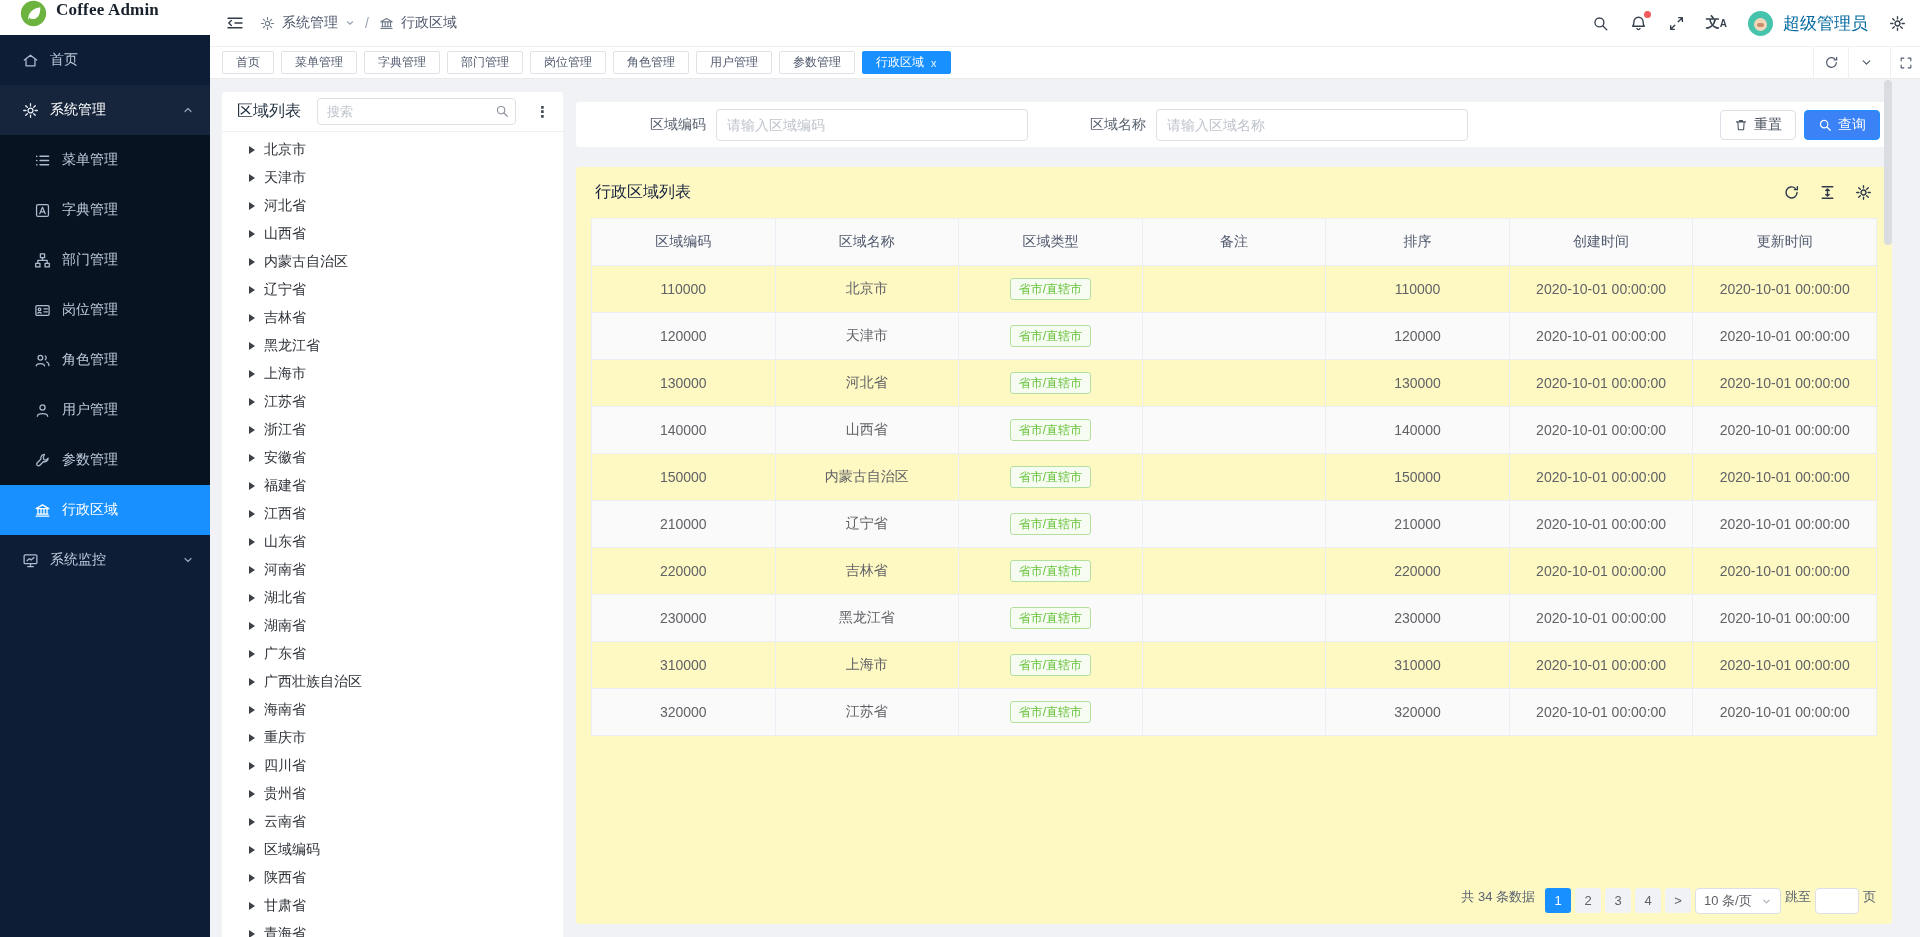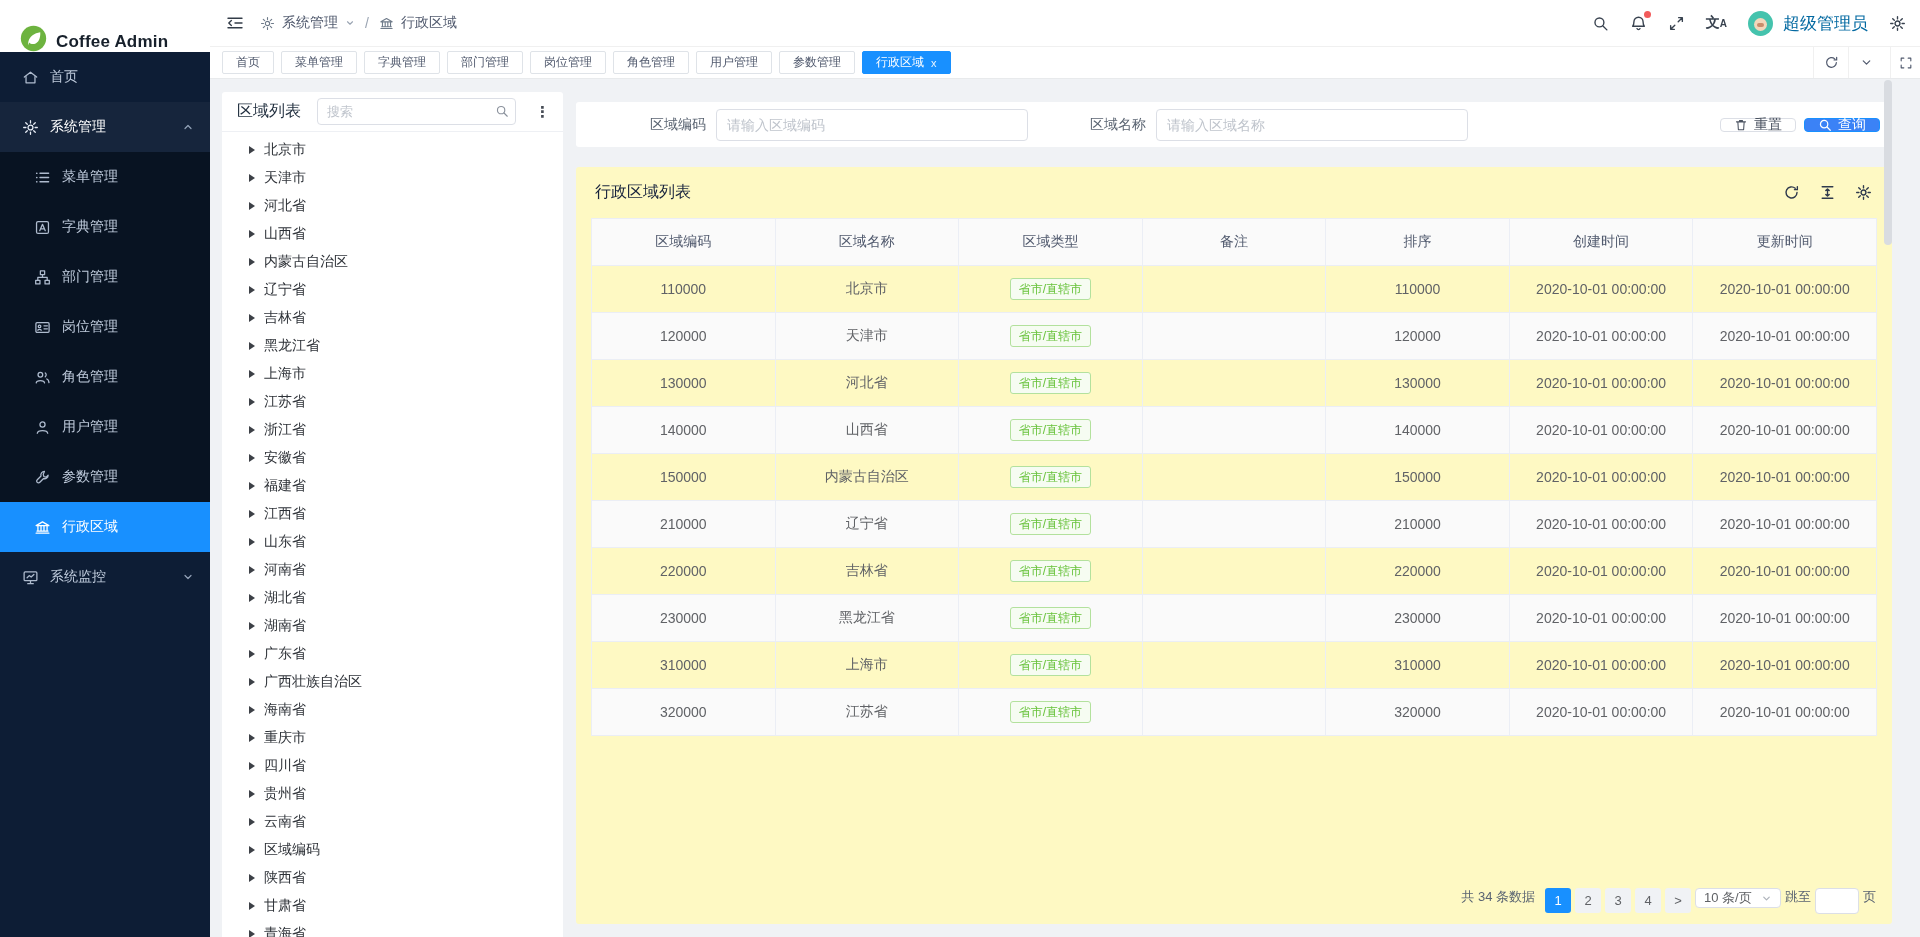--- a/index.html
+++ b/index.html
@@ -3,21 +3,21 @@
 <meta charset="utf-8">
 <style>
   * { margin:0; padding:0; box-sizing:border-box; }
   html,body { width:1920px; height:937px; overflow:hidden; }
   body { font-family:"Liberation Sans","DejaVu Sans",sans-serif; background:#f0f2f5; color:#303133; }
   .app { position:relative; width:1920px; height:937px; overflow:hidden; }
   svg { display:block; }
 
   
   .sidebar { position:absolute; left:0; top:0; bottom:0; width:210px; background:#0d1d35; z-index:5; }
-  .logo { height:52px; background:#fff; display:flex; align-items:flex-end; gap:9px; padding-left:20px; }
+  .logo { height:35px; background:#fff; display:flex; align-items:flex-start; gap:9px; padding-left:20px;font-family:Liberation Serif, serif; }
   .logo-text { font-size:17px; font-weight:bold; color:#17202b; letter-spacing:.2px; }
   .mi { height:50px; display:flex; align-items:center; gap:11px; padding:0 16px 0 22px; color:#bfcbdc; font-size:14px; cursor:pointer; }
   .mi .ic { width:17px; height:17px; flex:0 0 17px; color:#aebbce; }
   .mi.open { color:#fff; background:rgba(255,255,255,.04); }
   .mi.open .ic { color:#e8eef7; }
   .chev { margin-left:auto; color:#93a3b8; }
   .submenu { background:rgba(0,0,0,.34); }
   .submenu .mi { padding-left:34px; }
   .mi.active { background:#1890ff; color:#fff; }
   .mi.active .ic { color:#fff; }
@@ -63,42 +63,42 @@
   .tree-list { padding-top:4px; }
   .tree-item { height:28px; display:flex; align-items:center; gap:9px; padding-left:27px; font-size:14px; color:#2e3238; cursor:pointer; }
   .caret { width:0; height:0; border-left:6px solid #3c4046; border-top:4px solid transparent; border-bottom:4px solid transparent; }
 
   
   .filter-card { position:absolute; left:366px; top:22px; right:28px; height:45px; background:#fff; border-radius:3px; display:flex; align-items:center; padding:0 12px; }
   .flabel { width:118px; text-align:right; font-size:14px; color:#5a6472; margin-right:10px; }
   .finput { width:312px; height:32px; border:1px solid #dcdfe6; border-radius:4px; padding:0 10px; font-size:14px; color:#303133; outline:none; font-family:inherit; }
   .finput::placeholder { color:#bfc4cc; }
   .fbtns { margin-left:auto; display:flex; gap:8px; }
-  .btn { height:14px; display:flex; align-items:center; gap:6px; padding:0 13px; border-radius:4px; font-size:14px; cursor:pointer; border:1px solid #dcdfe6; background:#fff; color:#4a5260; font-family:inherit; }
+  .btn { height:30px; display:flex; align-items:center; gap:6px; padding:0 13px; border-radius:4px; font-size:14px; cursor:pointer; border:1px solid #dcdfe6; background:#fff; color:#4a5260; font-family:inherit; }
   .btn.primary { background:#3b82f6; border-color:#1890ff; color:#fff; }
 
   
   .table-card { position:absolute; left:366px; top:87px; right:28px; bottom:13px; background:#fef9c3; border-radius:3px; }
   .card-head { height:51px; display:flex; align-items:center; padding:0 20px 0 19px; }
   .card-title { font-size:16px; color:#17233d; }
   .card-tools { margin-left:auto; display:flex; align-items:center; gap:19px; color:#2f3a4d; }
   .tool { cursor:pointer; display:flex; }
   table { width:calc(100% - 30px); margin:0 15px; border-collapse:collapse; table-layout:fixed; }
   th,td { border:1px solid #ebeef5; text-align:center; font-weight:normal; }
   th { height:47px; background:#fafafa; font-size:14px; color:#515a6e; }
   td { height:47px; font-size:14px; color:#606266; }
   tbody tr:nth-child(even) { background:#fafafa; }
   .tag { display:inline-block; padding:3px 8px; font-size:12px; color:#67c23a; background:#f6fcf2; border:1px solid #b3e19d; border-radius:3px; line-height:1.2; }
 
   
   .pagination { position:absolute; right:16px; bottom:10px; display:flex; gap:4px; font-size:13px; color:#5a6472; }
   .total { margin-right:6px; }
   .pg { min-width:26px; height:25px; padding:0 4px; border:none; border-radius:3px; background:#f0f2f5; display:flex; align-items:center; justify-content:center; font-size:13px; color:#606266; cursor:pointer; font-family:inherit; }
   .pg.active { background:#1890ff; color:#fff; }
-  .size-select { width:86px; height:20px; border:1px solid #dcdfe6; border-radius:4px; display:flex; align-items:center; justify-content:space-between; padding:0 8px; color:#606266; cursor:pointer; background:#fff; }
+  .size-select { width:86px; height:26px; border:1px solid #dcdfe6; border-radius:4px; display:flex; align-items:center; justify-content:space-between; padding:0 8px; color:#606266; cursor:pointer; background:#fff; }
   .size-select .chevd { color:#aeb3bb; }
   .jump-input { width:44px; height:26px; border:1px solid #dcdfe6; border-radius:4px; outline:none; padding:0 6px; font-size:13px; font-family:inherit; }
 
   .scroll-thumb { position:absolute; left:1884px; top:80px; width:8px; height:165px; border-radius:4px; background:#d9dce1; }
 </style>
 </head>
 <body>
 
 <div class="app">
 

